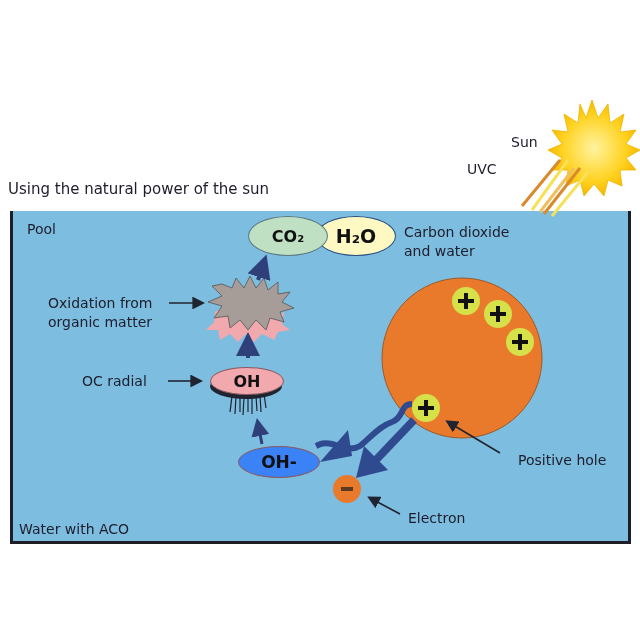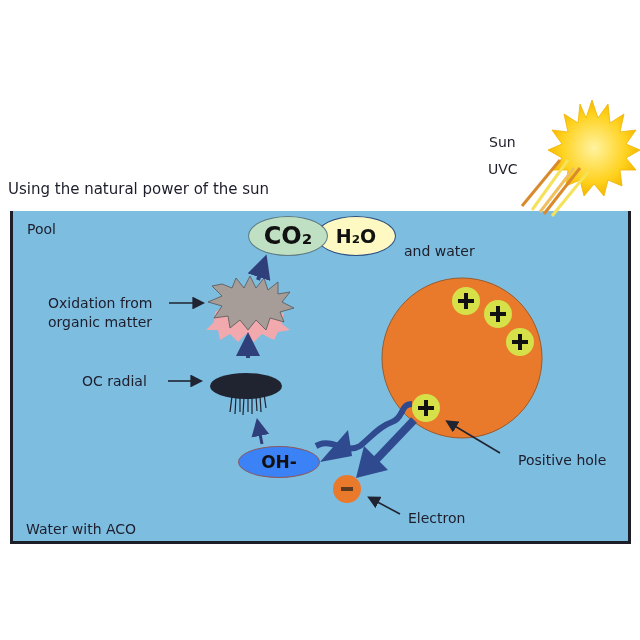--- a/index.html
+++ b/index.html
@@ -17,21 +17,21 @@
 </head>
 <body>
 
 <div class="stage">
 
   <div class="txt" style="left:8px; top:180px; font-size:15px;">Using the natural power of the sun</div>
 
   <div class="pool"></div>
 
   <div class="txt" style="left:19px; top:220px;margin-left:8px;">Pool</div>
-  <div class="txt" style="left:19px; top:520px;margin-left:7px;">Water with ACO</div>
+  <div class="txt" style="left:19px; top:520px;">Water with ACO</div>
 
   <svg class="overlay" width="640" height="640">
     <defs>
       <marker id="ah" markerWidth="8" markerHeight="8" refX="6" refY="4" orient="auto" markerUnits="strokeWidth">
         <path d="M0,0 L8,4 L0,8 Z" fill="#1f2430"></path>
       </marker>
       <marker id="ahb" markerWidth="6" markerHeight="6" refX="4" refY="3" orient="auto" markerUnits="strokeWidth">
         <path d="M0,0 L6,3 L0,6 Z" fill="#2f3f7a"></path>
       </marker>
       <radialGradient id="sunG" cx="50%" cy="50%" r="50%">
@@ -100,27 +100,29 @@
           <line x1="244" y1="397" x2="243" y2="415"></line>
         <line x1="248" y1="397" x2="248" y2="412"></line>
           <line x1="252" y1="397" x2="252" y2="414"></line>
         <line x1="256" y1="396" x2="257" y2="411"></line>
           <line x1="260" y1="395" x2="261" y2="412"></line>
         <line x1="264" y1="394" x2="266" y2="408"></line>
       </g>
     </g>
   </svg>
 
-  <div class="mol" style="left:248px; top:216px; width:78px; height:38px; background:#bfe0c2; border:1px solid #5c7a80; font-size:24px; z-index:2;">CO₂</div>
+  <div class="mol" style="left:248px; top:216px; width:78px; height:38px; background:#bfe0c2; border:1px solid #5c7a80; font-size:16px; z-index:2;">CO₂</div>
   <div class="mol" style="left:316px; top:216px; width:78px; height:38px; background:#fef9c3; border:1px solid #2a4d80; font-size:19px; z-index:1;">H₂O</div>
+  <div class="mol" style="left:210px; top:367px; width:72px; height:26px; background:#f2a9ae; border:1px solid #8a5a60; font-size:16px;">OH</div>
   <div class="mol" style="left:238px; top:446px; width:80px; height:30px; background:#3b82f6; border:1px solid #8a5a60; font-size:17px;">OH-</div>
 
-  <div class="txt" style="left:489px; top:133px;">Sun</div>
-  <div class="txt" style="left:488px; top:160px;">UVC</div>
+  <div class="txt" style="left:511px; top:133px;">Sun</div>
+  <div class="txt" style="left:467px; top:160px;">UVC</div>
 
+  <div class="txt" style="left:404px; top:223px;">Carbon dioxide</div>
   <div class="txt" style="left:404px; top:242px;text-align:center;">and water</div>
 
   <div class="txt" style="left:48px; top:313px;">organic matter</div>
   <div class="txt" style="left:48px; top:294px;">Oxidation from</div>
 
   <div class="txt" style="left:82px; top:372px;">OC radial</div>
 
   <div class="txt" style="left:518px; top:451px;">Positive hole</div>
   <div class="txt" style="left:408px; top:509px;">Electron</div>
 </div>

